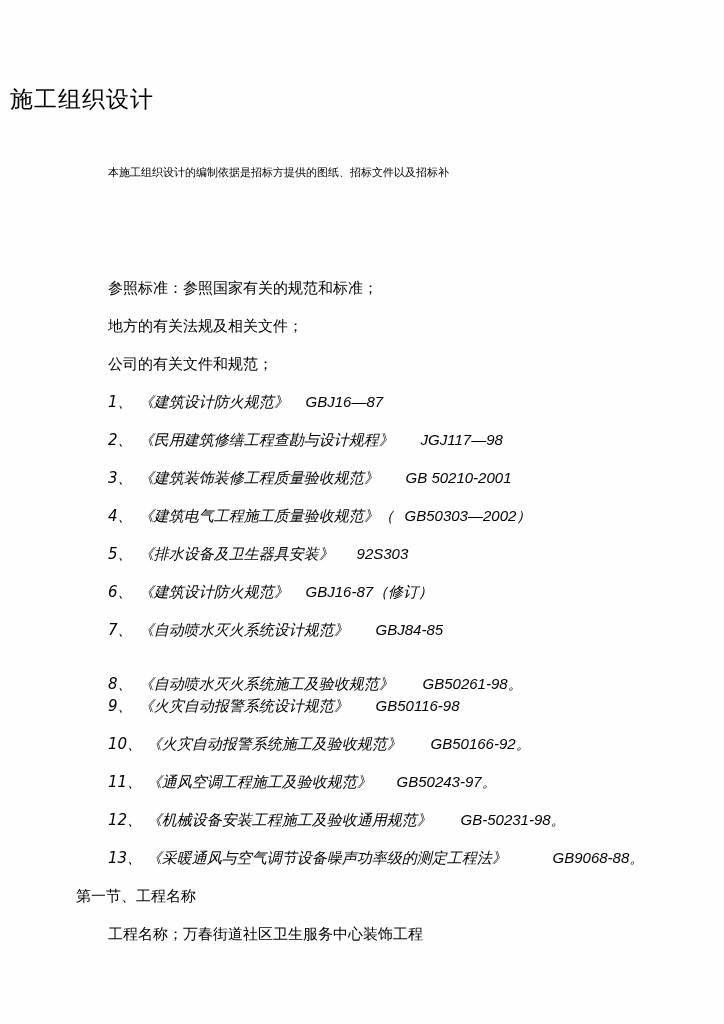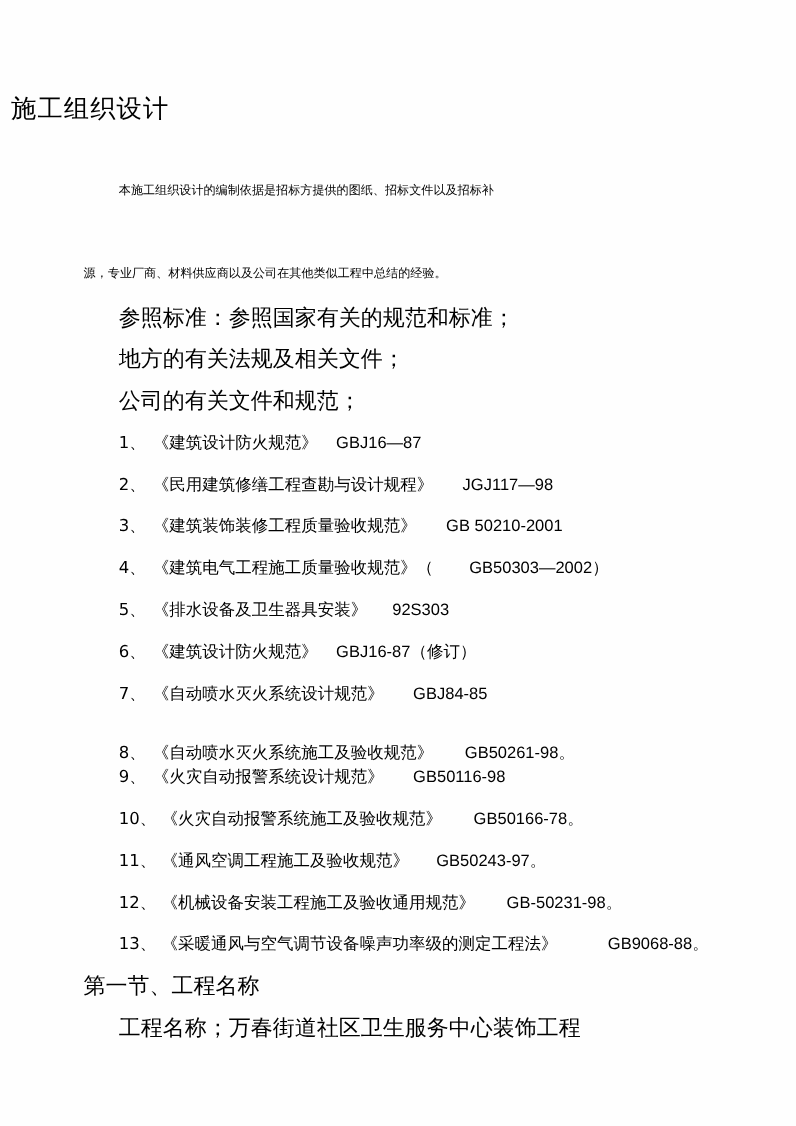--- a/index.html
+++ b/index.html
@@ -25,51 +25,51 @@
       position: absolute;
       left: 10px; width: 724px;
       top: 84px;
       text-align: left;
       font-size: 23px;
       line-height: 30px;
       letter-spacing: 1px;
     }
     .line {
       position: absolute;
-      font-size: 20px;
+      font-size: 15px;
       line-height: 20px;
       white-space: nowrap;
     }
     .para {
       position: absolute;
       left: 76px;
       width: 534px;
       font-size: 11px;
       white-space: nowrap;
     }
     .ref {
       position: absolute;
       left: 108px;
       font-size: 15px;
       line-height: 20px;
       white-space: nowrap;
+      font-style: italic;
     }
     .ref .num { display: inline-block; }
     .ref .name { display: inline-block; }
     .ref .code { display: inline-block; font-family: "Liberation Sans", "DejaVu Sans", sans-serif; }
   </style>
 </head>
 <body>
 
 <div class="page">
 
   <div class="title">施工组织设计</div>
 
   <div class="para" style="top:165px; left:108px;">本施工组织设计的编制依据是招标方提供的图纸、招标文件以及招标补</div>
-  <div class="para" style="top:241px;">源，专业厂商、材料供应商以及公司在其他类似工程中总结的经验。</div>
 
   <div class="line" style="left:108px; top:278px;">参照标准：参照国家有关的规范和标准；</div>
   <div class="line" style="left:108px; top:316px;">地方的有关法规及相关文件；</div>
   <div class="line" style="left:108px; top:354px;">公司的有关文件和规范；</div>
 
   <div class="ref" style="top:392px;">
     <span class="num" style="width:26px;">1、</span>
     <span class="name">《建筑设计防火规范》</span>
     <span class="code" style="margin-left:12px;">GBJ16—87</span>
   </div>
@@ -79,21 +79,21 @@
     <span class="code" style="margin-left:22px;">JGJ117—98</span>
   </div>
   <div class="ref" style="top:468px;">
     <span class="num" style="width:26px;">3、</span>
     <span class="name">《建筑装饰装修工程质量验收规范》</span>
     <span class="code" style="margin-left:22px;">GB 50210-2001</span>
   </div>
   <div class="ref" style="top:506px;">
     <span class="num" style="width:26px;">4、</span>
     <span class="name">《建筑电气工程施工质量验收规范》（</span>
-    <span class="code" style="margin-left:28px;">GB50303—2002）</span>
+    <span class="code" style="margin-left:6px;">GB50303—2002）</span>
   </div>
   <div class="ref" style="top:544px;">
     <span class="num" style="width:26px;">5、</span>
     <span class="name">《排水设备及卫生器具安装》</span>
     <span class="code" style="margin-left:18px;">92S303</span>
   </div>
   <div class="ref" style="top:582px;">
     <span class="num" style="width:26px;">6、</span>
     <span class="name">《建筑设计防火规范》</span>
     <span class="code" style="margin-left:12px;">GBJ16-87（修订）</span>
@@ -109,21 +109,21 @@
     <span class="code" style="margin-left:24px;">GB50261-98。</span>
   </div>
   <div class="ref" style="top:696px;">
     <span class="num" style="width:26px;">9、</span>
     <span class="name">《火灾自动报警系统设计规范》</span>
     <span class="code" style="margin-left:22px;">GB50116-98</span>
   </div>
   <div class="ref" style="top:734px;">
     <span class="num" style="width:34px;">10、</span>
     <span class="name">《火灾自动报警系统施工及验收规范》</span>
-    <span class="code" style="margin-left:24px;">GB50166-78。</span>
+    <span class="code" style="margin-left:24px;">GB50166-92。</span>
   </div>
   <div class="ref" style="top:772px;">
     <span class="num" style="width:34px;">11、</span>
     <span class="name">《通风空调工程施工及验收规范》</span>
     <span class="code" style="margin-left:20px;">GB50243-97。</span>
   </div>
   <div class="ref" style="top:810px;">
     <span class="num" style="width:34px;">12、</span>
     <span class="name">《机械设备安装工程施工及验收通用规范》</span>
     <span class="code" style="margin-left:24px;">GB-50231-98。</span>

